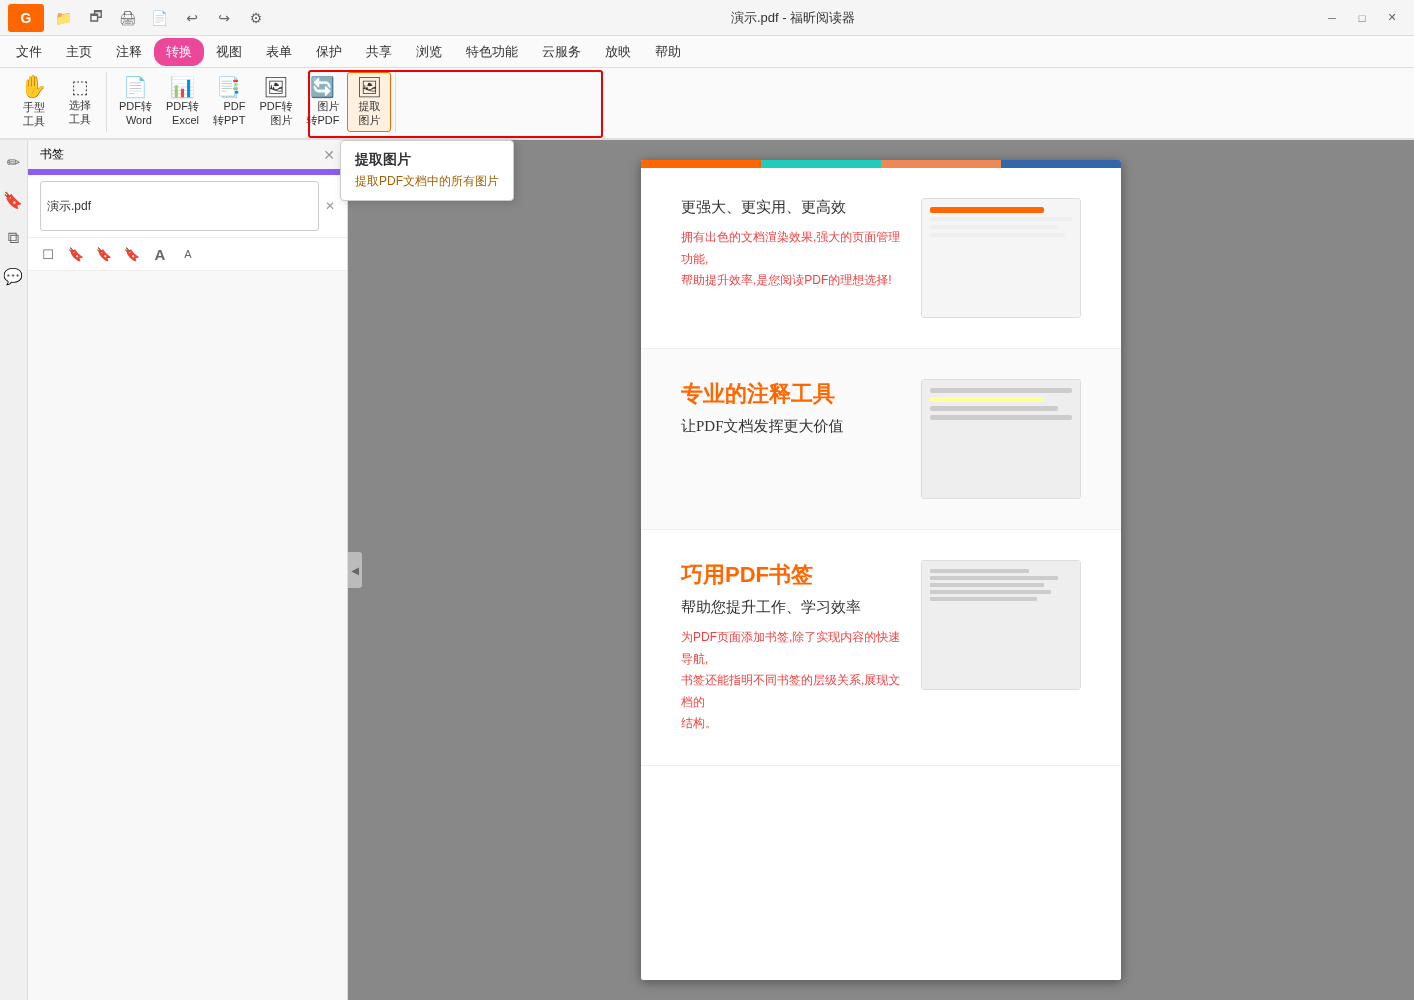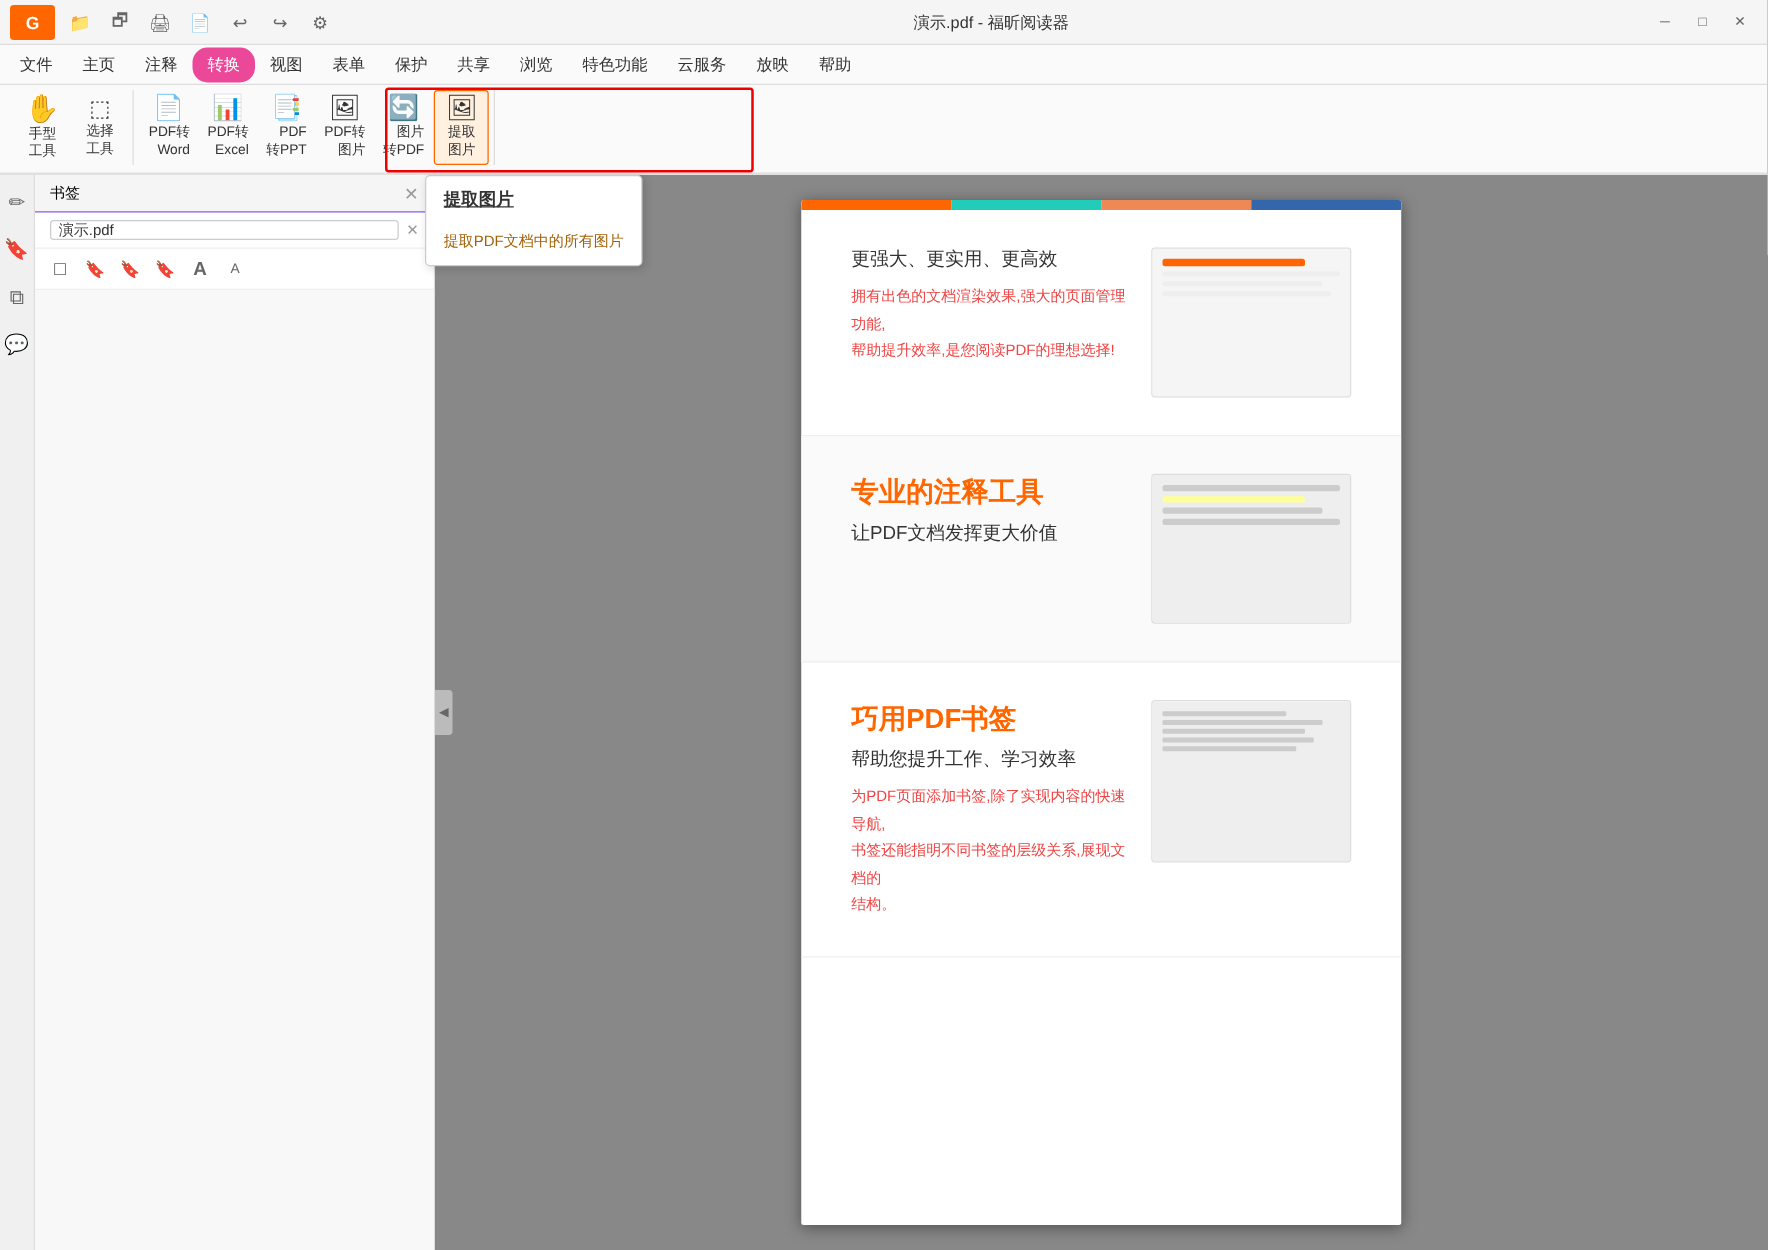--- a/index.html
+++ b/index.html
@@ -22,52 +22,52 @@
     #toolbar { background: #fafafa; border-bottom: 2px solid #e0e0e0; padding: 4px 8px; display: flex; align-items: flex-start; gap: 2px; min-height: 72px; position: relative; }
     .toolbar-group { display: flex; align-items: flex-start; gap: 2px; padding: 0 4px; border-right: 1px solid #ddd; }
     .toolbar-group:last-child { border-right: none; }
     .tool-btn { display: flex; flex-direction: column; align-items: center; justify-content: center; padding: 4px 6px; cursor: pointer; border-radius: 3px; min-width: 44px; height: 60px; color: #333; font-size: 11px; gap: 3px; }
     .tool-btn .icon { font-size: 22px; line-height: 1; }
     .tool-btn .label { text-align: right; line-height: 1.2; white-space: pre-line; }
     .tool-btn.highlighted { background: #fff0e6; border: 1px solid #f60; }
 
     
     #tooltip-popup { position: absolute; top: 72px; left: 340px; background: white; border: 1px solid #ccc; border-radius: 4px; padding: 10px 14px; box-shadow: 2px 2px 8px rgba(0,0,0,0.15); z-index: 100; min-width: 160px; }
-    #tooltip-popup .tt-title { font-size: 14px; font-weight: bold; color: #333; margin-bottom: 16px; text-decoration: underline; }
+    #tooltip-popup .tt-title { font-size: 14px; font-weight: bold; color: #333; margin-bottom: 4px; }
     #tooltip-popup .tt-desc { font-size: 12px; color: #a16207; }
 
     
     .toolbar-highlight-box { position: absolute; top: 2px; left: 308px; width: 295px; height: 68px; border: 2px solid #e00; border-radius: 3px; pointer-events: none; z-index: 50; }
 
     
     #main { display: flex; height: calc(1000px - 36px - 32px - 72px); }
 
     
     #sidebar { width: 320px; background: white; border-right: 1px solid #ddd; display: flex; flex-direction: column; flex-shrink: 0; }
-    #sidebar-tab { background: #f5f5f5; padding: 6px 12px; border-bottom: 1px solid #8b5cf6; display: flex; align-items: center; gap: 8px; }
+    #sidebar-tab { background: #f5f5f5; padding: 6px 12px; border-bottom: 6px solid #8b5cf6; display: flex; align-items: center; gap: 8px; }
     .close-tab { cursor: pointer; color: #999; font-size: 14px; margin-left: auto; }
     #sidebar-file { padding: 6px 12px; border-bottom: 1px solid #eee; display: flex; align-items: center; gap: 6px; }
     #sidebar-file input { flex: 1; border: 1px solid #ccc; border-radius: 3px; padding: 3px 6px; font-size: 12px; color: #333; }
     #sidebar-file .close-file { cursor: pointer; color: #999; }
     #sidebar-toolbar { padding: 4px 8px; border-bottom: 1px solid #eee; display: flex; align-items: center; gap: 4px; }
     .sidebar-tool { width: 24px; height: 24px; display: flex; align-items: center; justify-content: center; cursor: pointer; color: #666; font-size: 13px; border-radius: 2px; }
     #sidebar-content { flex: 1; background: #f8f8f8; }
     .side-icon { width: 24px; height: 24px; display: flex; align-items: center; justify-content: center; cursor: pointer; color: #666; font-size: 16px; border-radius: 3px; }
 
     
     #content { flex: 1; background: #888; display: flex; align-items: center; justify-content: center; overflow: hidden; position: relative; }
     #pdf-preview { width: 480px; height: 820px; background: white; box-shadow: 0 2px 12px rgba(0,0,0,0.4); overflow: hidden; border-radius: 2px; }
 
     
     #collapse-btn { position: absolute; right: 0; top: 50%; transform: translateY(-50%); width: 14px; height: 36px; background: #ccc; border-radius: 3px 0 0 3px; cursor: pointer; display: flex; align-items: center; justify-content: center; color: #666; font-size: 10px; }
 
     
     .pdf-section { padding: 30px 40px; border-bottom: 1px solid #eee; }
     .pdf-section .sec-title { font-size: 22px; font-weight: bold; color: #f60; margin-bottom: 8px; }
-    .pdf-section .sec-subtitle { font-size: 15px; color: #333; margin-bottom: 10px; font-weight: 500; }
+    .pdf-section .sec-subtitle { font-size: 15px; color: #333; margin-bottom: 10px; font-weight: 500; font-family: Liberation Serif, serif; }
     .pdf-section .sec-body { font-size: 12px; color: #ef4444; line-height: 1.8; }
     .pdf-top-bar { height: 8px; display: flex; }
     .pdf-top-bar div { flex: 1; }
 
     
     .pdf-thumb { width: 160px; height: 120px; background: #f0f0f0; border: 1px solid #ddd; border-radius: 3px; float: right; margin-left: 16px; overflow: hidden; }
     .thumb-inner { padding: 6px; font-size: 8px; color: #999; }
   </style>
 </head>
 <body>
@@ -161,21 +161,21 @@
     <div class="side-icon">⧉</div>
     <div class="side-icon">💬</div>
   </div>
 
   <div id="sidebar">
     <div id="sidebar-tab">
       <span>书签</span>
       <span class="close-tab">✕</span>
     </div>
     <div id="sidebar-file">
-      <input type="text" value="演示.pdf" style="border: 1px solid rgb(204, 204, 204); border-radius: 3px; padding: 0 6px; font-size: 12px; flex: 1 1 0%;">
+      <input type="text" value="演示.pdf" style="border: 1px solid rgb(204, 204, 204); border-radius: 3px; padding: 17px 6px; font-size: 12px; flex: 1 1 0%;">
       <span class="close-file">✕</span>
     </div>
     <div id="sidebar-toolbar">
       <div class="sidebar-tool">☐</div>
       <div class="sidebar-tool">🔖</div>
       <div class="sidebar-tool">🔖</div>
       <div class="sidebar-tool">🔖</div>
       <div class="sidebar-tool" style="font-size:15px; font-weight:bold;">A</div>
       <div class="sidebar-tool" style="font-size:11px;">A</div>
     </div>

